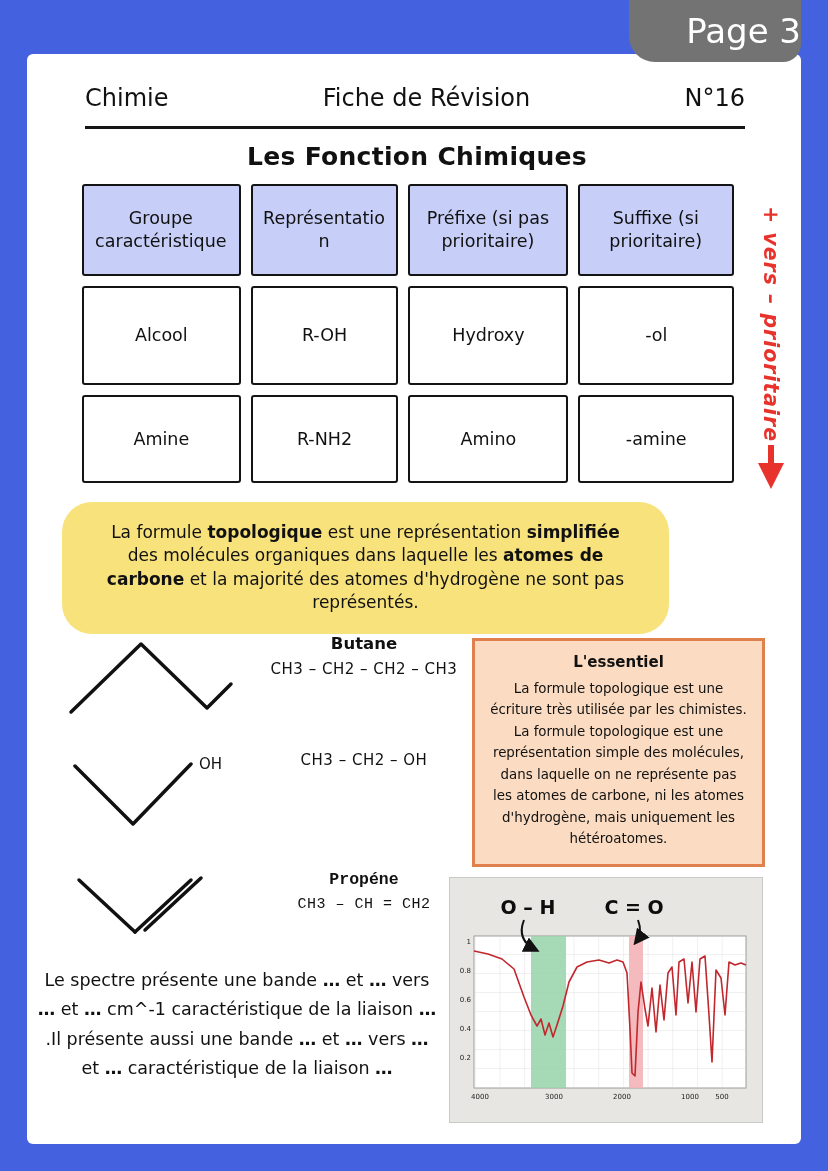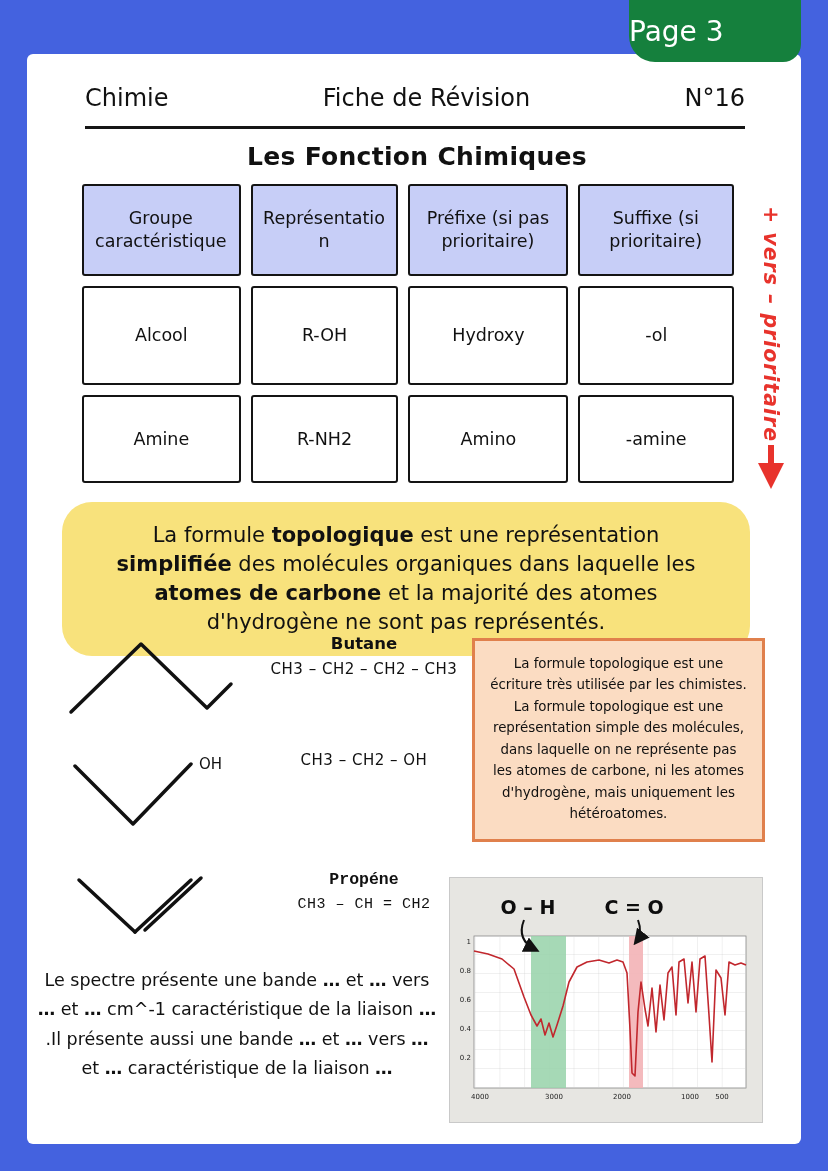--- a/index.html
+++ b/index.html
@@ -3,43 +3,43 @@
 <meta charset="utf-8">
 <style>
   html,body{margin:0;padding:0;}
   body{
     width:828px;height:1171px;position:relative;overflow:hidden;
     background:#4462DF;color:#111;
     font-family:"DejaVu Sans","Liberation Sans",sans-serif;
   }
   .sheet{position:absolute;left:27px;right:27px;top:54px;bottom:27px;background:#ffffff;border-radius:6px;}
   .page-tab{
-    position:absolute;top:0;right:27px;width:172px;height:62px;background:#15803d;
-    border-radius:0 0 18px 26px;color:#fff;font-size:28px;display:flex;align-items:center;justify-content:flex-start;z-index:5;
+    position:absolute;top:0;right:27px;width:172px;height:62px;background:#737373;
+    border-radius:0 0 18px 26px;color:#fff;font-size:34px;display:flex;align-items:center;justify-content:flex-end;z-index:5;
   }
   .sheet-header{
     position:absolute;left:58px;right:56px;top:30px;display:flex;justify-content:space-between;align-items:baseline;
     font-size:24px;padding-bottom:14px;border-bottom:3px solid #151515;
   }
   .main-title{position:absolute;left:6px;right:0;top:88px;text-align:center;font-size:25px;font-weight:bold;letter-spacing:.3px;}
   .functions-table{
     position:absolute;left:55px;top:130px;width:652px;display:grid;
     grid-template-columns:1.02fr .95fr 1.03fr 1fr;grid-template-rows:92px 99px 88px;gap:10px;
   }
   .cell{
     border:2.4px solid #141414;border-radius:3px;background:#fff;display:flex;align-items:center;justify-content:center;
     text-align:center;font-size:17.5px;line-height:1.3;padding:4px 10px;overflow-wrap:anywhere;
   }
   .cell.head{background:#C7CEF7;padding-left:9px;}
   .priority-arrow{position:absolute;left:720px;top:152px;width:48px;height:320px;display:flex;flex-direction:column;align-items:center;}
   .priority-arrow-label{writing-mode:vertical-rl;color:#E8332C;font-weight:bold;font-style:italic;font-size:20.5px;white-space:nowrap;letter-spacing:1px;}
   .priority-arrow svg{margin-top:3px;}
   .topology-note{
-    position:absolute;left:35px;top:448px;width:688px;background:#F8E27C;border-radius:30px;
-    padding:19px 40px;box-sizing:border-box;text-align:center;font-size:21px;line-height:1.38;
+    position:absolute;left:35px;top:448px;width:607px;background:#F8E27C;border-radius:30px;
+    padding:19px 40px;box-sizing:border-box;text-align:center;font-size:17px;line-height:1.38;
   }
   .mol-drawing{position:absolute;}
   #butane-draw{left:38px;top:580px;}
   #ethanol-draw{left:42px;top:698px;}
   #propene-draw{left:46px;top:816px;}
   .mol-label{position:absolute;width:210px;text-align:center;}
   #butane-label{left:232px;top:580px;}
   #ethanol-label{left:232px;top:690px;}
   #propene-label{left:232px;top:816px;font-family:Liberation Mono, monospace;}
   .mol-name{font-weight:bold;font-size:16.5px;}
@@ -120,20 +120,21 @@
     <line x1="6" y1="10" x2="62" y2="62" stroke="#111" stroke-width="3.5" stroke-linecap="round"></line>
     <line x1="62" y1="62" x2="118" y2="10" stroke="#111" stroke-width="3.5" stroke-linecap="round"></line>
     <line x1="72" y1="60" x2="128" y2="8" stroke="#111" stroke-width="3.5" stroke-linecap="round"></line>
   </svg>
   <div id="propene-label" class="mol-label">
     <div class="mol-name">Propéne</div>
     <div class="mol-formula">CH3 – CH = CH2</div>
   </div>
 
   <div class="essential-box">
+    <div class="essential-title">L'essentiel</div>
     <div class="essential-body">La formule topologique est une écriture très utilisée par les chimistes. La formule topologique est une représentation simple des molécules, dans laquelle on ne représente pas les atomes de carbone, ni les atomes d'hydrogène, mais uniquement les hétéroatomes.</div>
   </div>
 
   <div class="spectrum-sentence"><span>Le spectre présente une bande </span><b>…</b><span> et </span><b>…</b><span> vers </span><b>…</b><span> et </span><b>…</b><span> cm^-1 caractéristique de la liaison </span><b>…</b><span> .Il présente aussi une bande </span><b>…</b><span> et </span><b>…</b><span> vers </span><b>…</b><span> et </span><b>…</b><span> caractéristique de la liaison </span><b>…</b></div>
 
   <div class="spectrum-photo">
     <svg width="312" height="244" viewBox="0 0 312 244">
       <defs>
         <pattern id="grid" width="24.7" height="19" patternUnits="userSpaceOnUse">
           <path d="M 24.7 0 L 0 0 0 19" fill="none" stroke="#cfcfcf" stroke-width="0.6"></path>

